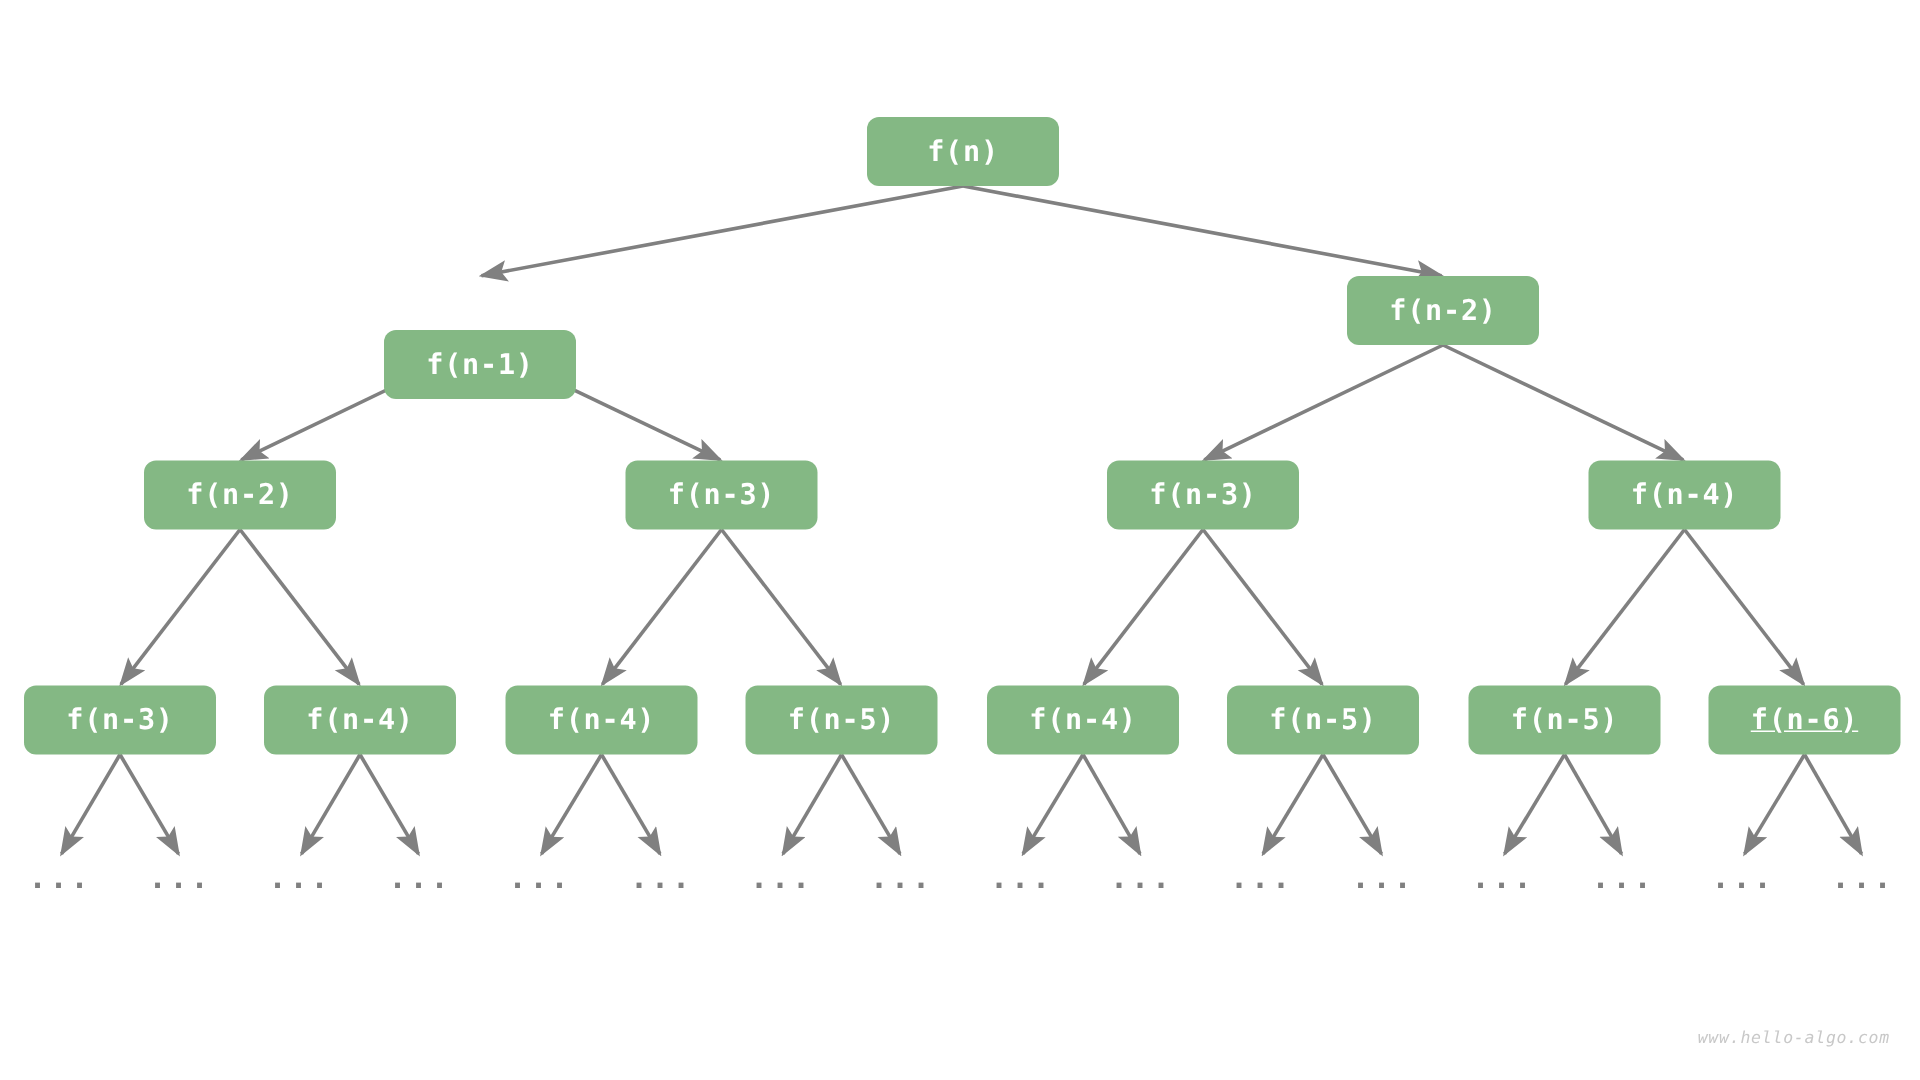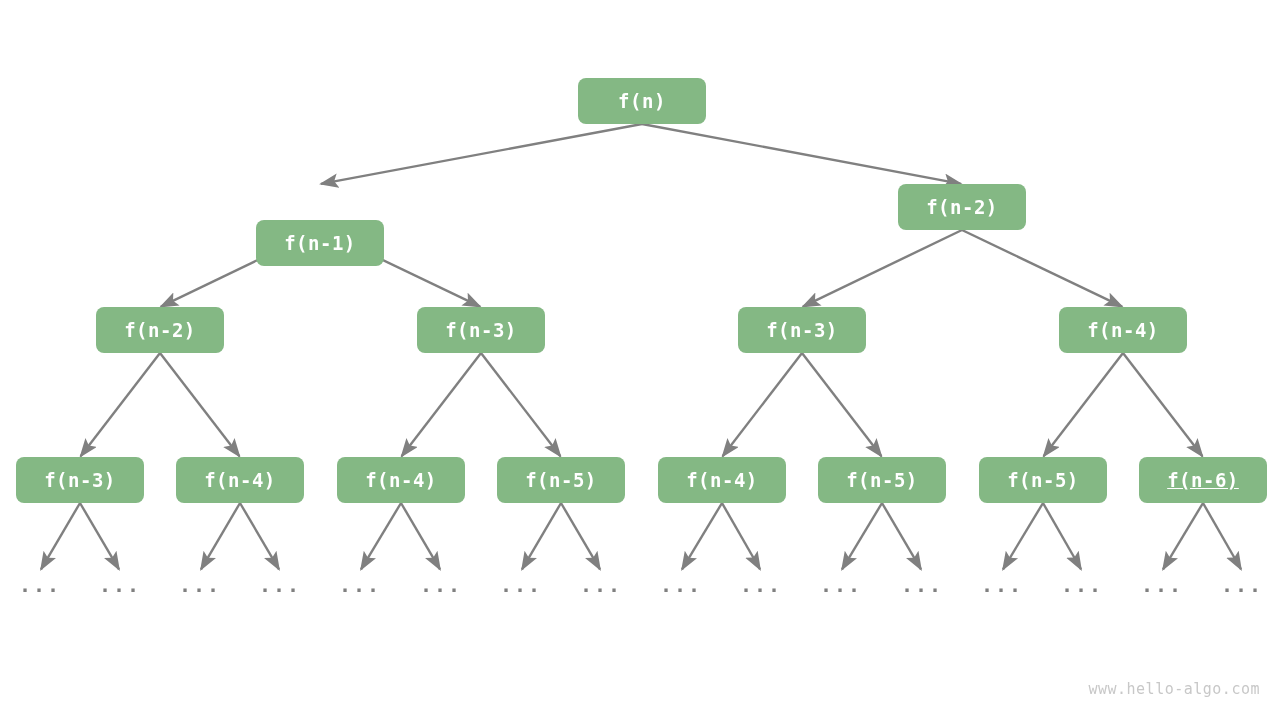--- a/index.html
+++ b/index.html
@@ -56,23 +56,24 @@
     letter-spacing: 2px;
     line-height: 1;
     user-select: none;
   }
   #watermark {
     position: absolute;
     right: 20px;
     bottom: 22px;
     color: #c8c8c8;
     font-family: "DejaVu Sans Mono", "Liberation Mono", monospace;
-    font-size: 15px;
+    font-size: 11px;
     letter-spacing: 0.5px;
     user-select: none;
+    font-style: italic;
   }
 </style>
 </head>
 <body>
 
 <div id="canvas">
 
   <svg id="edge-layer" viewBox="0 0 1280 720" width="1280" height="720" xmlns="http://www.w3.org/2000/svg">
     <defs>
       <marker id="arrowhead" markerWidth="8" markerHeight="8" refX="7.2" refY="3" orient="auto" markerUnits="strokeWidth">

